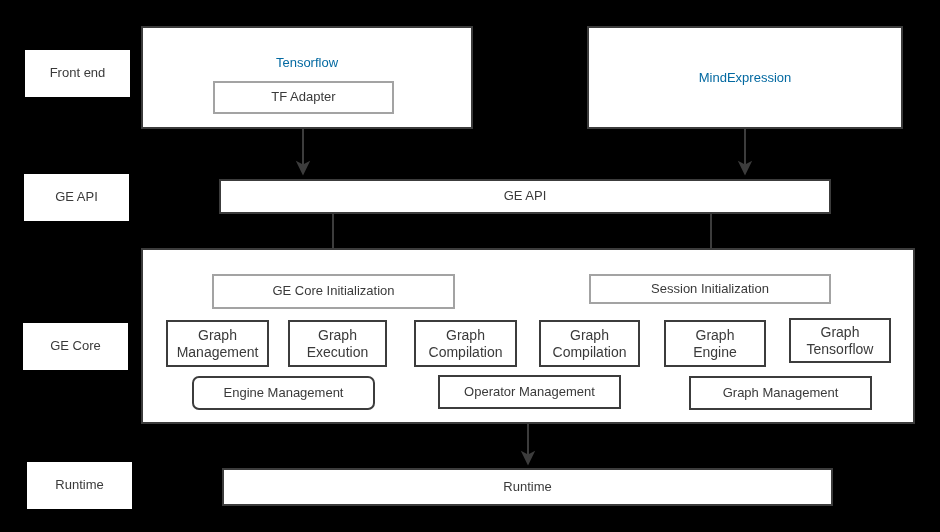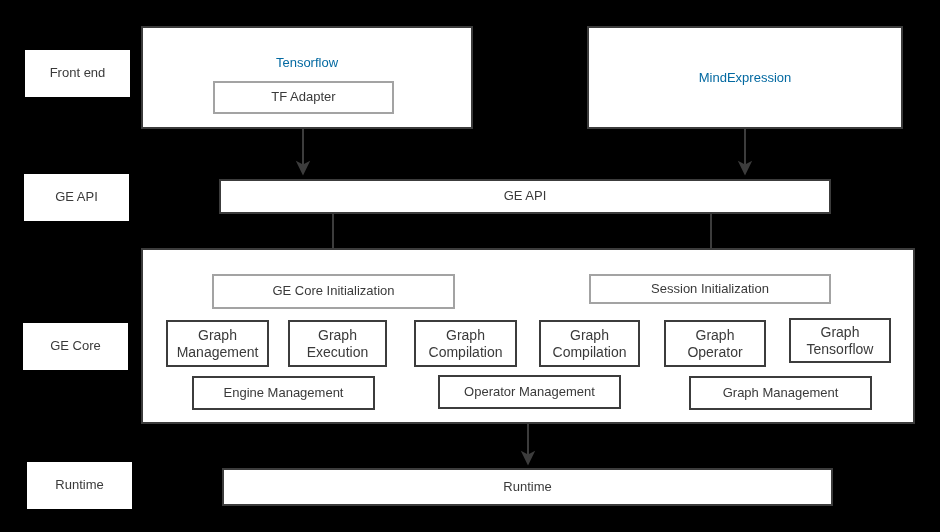--- a/index.html
+++ b/index.html
@@ -129,26 +129,26 @@
   <div class="box unit" style="left:414px; top:320px; width:103px; height:47px; flex-direction:column;">
     <span>Graph</span>
     <span>Compilation</span>
   </div>
   <div class="box unit" style="left:539px; top:320px; width:101px; height:47px; flex-direction:column;">
     <span>Graph</span>
     <span>Compilation</span>
   </div>
   <div class="box unit" style="left:664px; top:320px; width:102px; height:47px; flex-direction:column;">
     <span>Graph</span>
-    <span>Operator</span>
+    <span>Engine</span>
   </div>
   <div class="box unit" style="left:789px; top:318px; width:102px; height:45px; flex-direction:column;">
     <span>Graph</span>
     <span>Tensorflow</span>
   </div>
 
-  <div class="box mgmt" style="left:192px; top:376px; width:183px; height:34px;">Engine Management</div>
+  <div class="box mgmt" style="left:192px; top:376px; width:183px; height:34px;border-radius:7px;">Engine Management</div>
   <div class="box mgmt" style="left:689px; top:376px; width:183px; height:34px;">Graph Management</div>
   <div class="box mgmt" style="left:438px; top:375px; width:183px; height:34px;">Operator Management</div>
 
   <div class="box bar" style="left:222px; top:468px; width:611px; height:38px;">Runtime</div>
 
 </div>
 
 </body></html>

